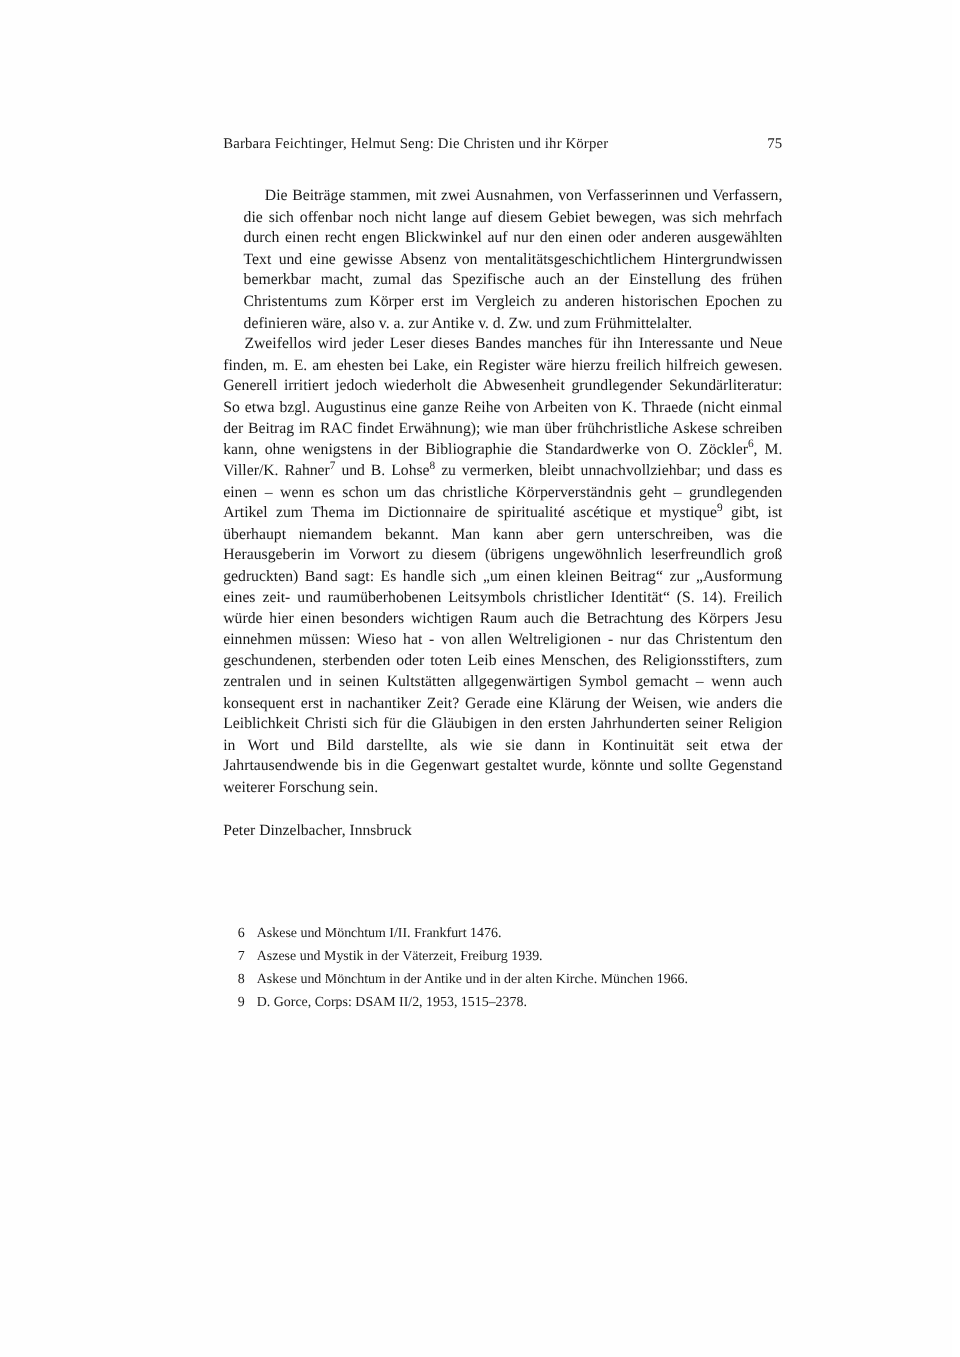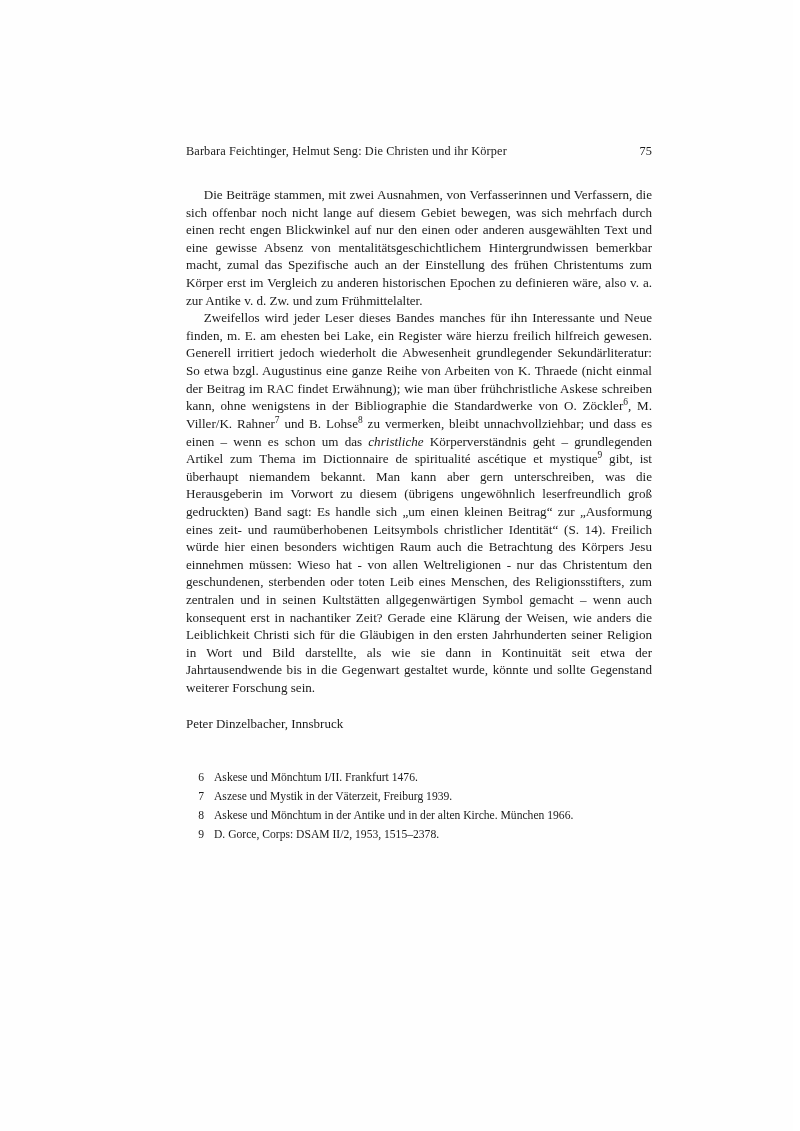--- a/index.html
+++ b/index.html
@@ -35,32 +35,32 @@
     align-items: baseline;
     font-size: 12.3px;
     letter-spacing: 0.01em;
     margin-bottom: 27px;
   }
   .running-head .rh-title {
     white-space: nowrap;
   }
   .running-head .rh-page {
     font-size: 12.3px;
-    margin-top: 32px;
   }
   p.body-par {
     margin: 0;
     font-size: 13.1px;
     line-height: 1.345;
     text-align: justify;
     text-indent: 1.35em;
     hyphens: manual;
   }
   p.body-par.first {
     text-indent: 1.35em;
+    margin-left: 17px;
   }
   .sig {
     margin-top: 18px;
     font-size: 13px;
     line-height: 1.345;
   }
   .sig .email {
     text-decoration: underline;
   }
   .footnotes {
@@ -84,21 +84,20 @@
   }
   .fn-text {
     flex: 1 1 auto;
   }
   sup.fnref {
     font-size: 0.72em;
     vertical-align: super;
     line-height: 0;
   }
   .ital {
-    font-style: italic;
   }
 </style>
 </head>
 <body>
 
 <div class="page">
 
   <div class="content">
 
     <div class="running-head">

